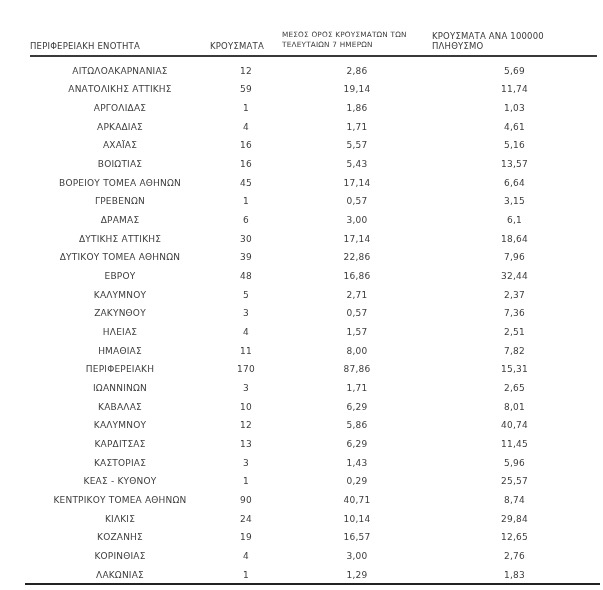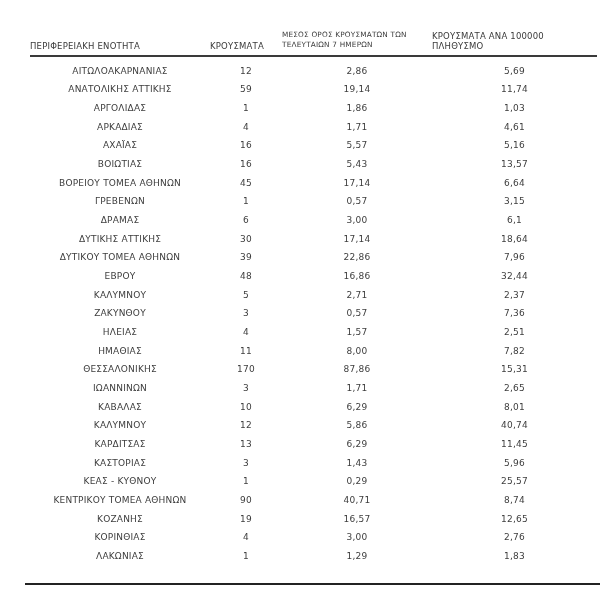--- a/index.html
+++ b/index.html
@@ -183,21 +183,21 @@
   </div>
 
   <div class="row">
     <div class="cell col-region">ΗΜΑΘΙΑΣ</div>
     <div class="cell col-cases">11</div>
     <div class="cell col-avg">8,00</div>
     <div class="cell col-per">7,82</div>
   </div>
 
   <div class="row">
-    <div class="cell col-region">ΘΕΣΣΑΛΟΝΙΚΗΣ</div>
+    <div class="cell col-region">ΠΕΡΙΦΕΡΕΙΑΚΗ</div>
     <div class="cell col-cases">170</div>
     <div class="cell col-avg">87,86</div>
     <div class="cell col-per">15,31</div>
   </div>
 
   <div class="row">
     <div class="cell col-region">ΙΩΑΝΝΙΝΩΝ</div>
     <div class="cell col-cases">3</div>
     <div class="cell col-avg">1,71</div>
     <div class="cell col-per">2,65</div>
@@ -238,20 +238,26 @@
     <div class="cell col-per">25,57</div>
   </div>
 
   <div class="row">
     <div class="cell col-region">ΚΕΝΤΡΙΚΟΥ ΤΟΜΕΑ ΑΘΗΝΩΝ</div>
     <div class="cell col-cases">90</div>
     <div class="cell col-avg">40,71</div>
     <div class="cell col-per">8,74</div>
   </div>
 
+  <div class="row">
+    <div class="cell col-region">ΚΙΛΚΙΣ</div>
+    <div class="cell col-cases">24</div>
+    <div class="cell col-avg">10,14</div>
+    <div class="cell col-per">29,84</div>
+  </div>
 
   <div class="row">
     <div class="cell col-region">ΚΟΖΑΝΗΣ</div>
     <div class="cell col-cases">19</div>
     <div class="cell col-avg">16,57</div>
     <div class="cell col-per">12,65</div>
   </div>
 
   <div class="row">
     <div class="cell col-region">ΚΟΡΙΝΘΙΑΣ</div>

